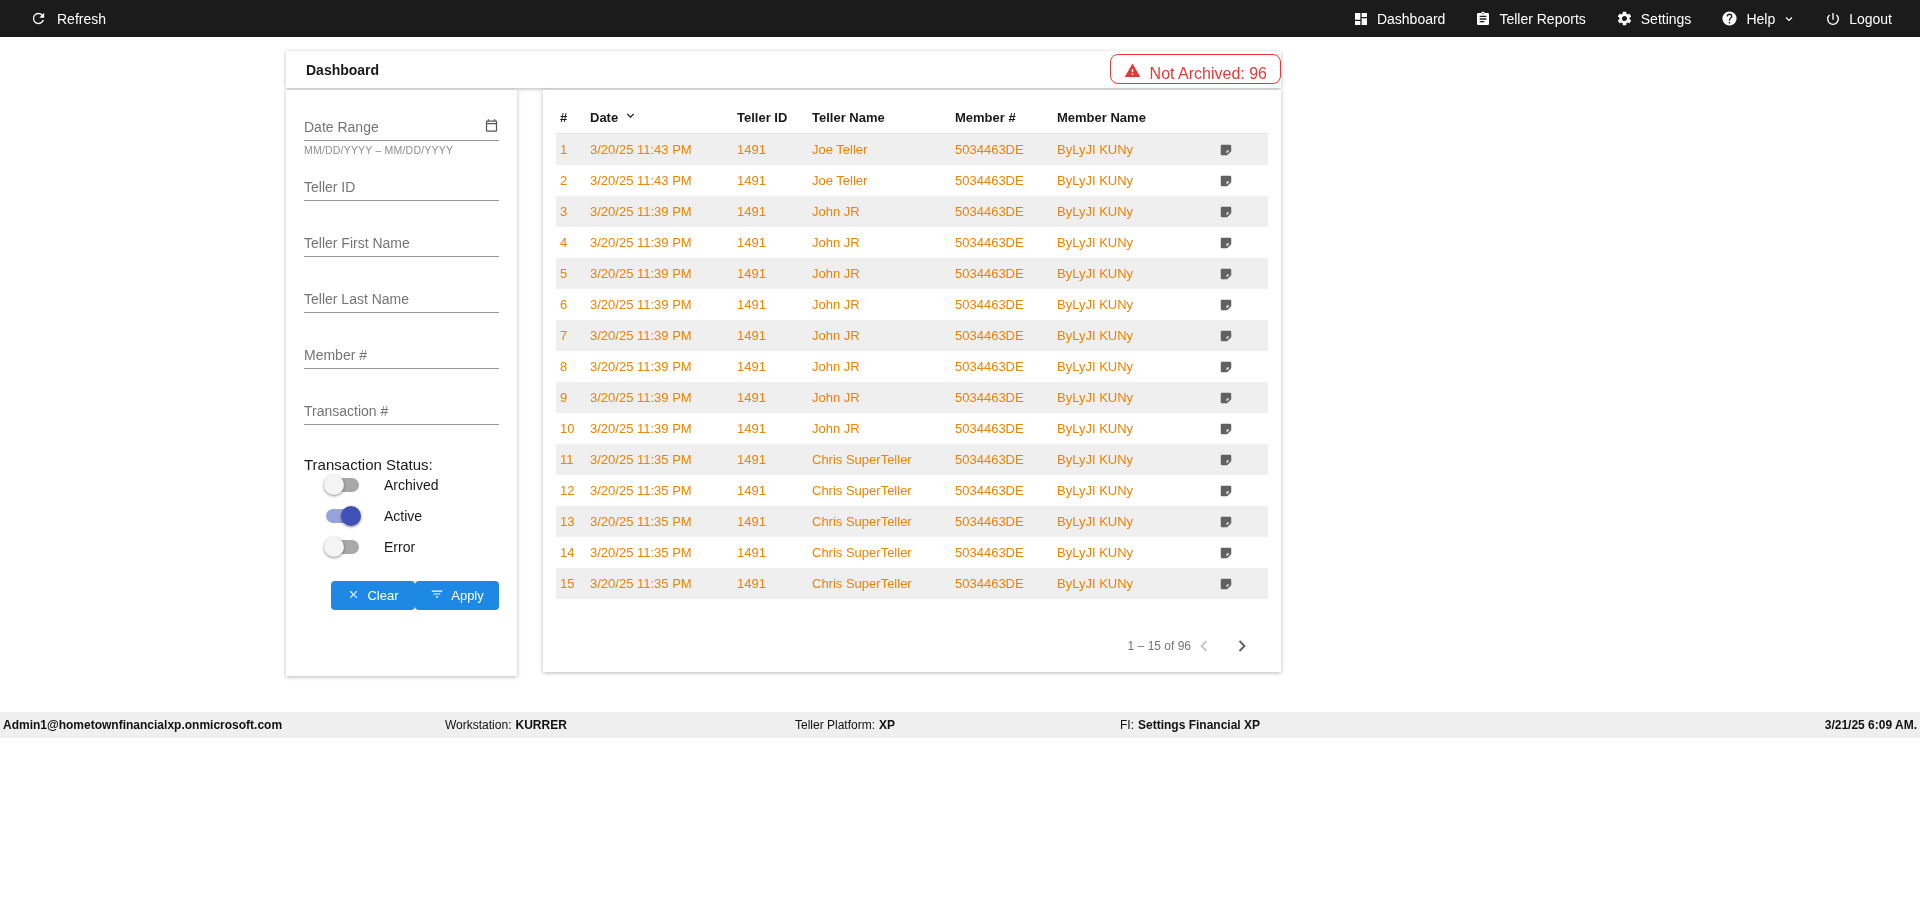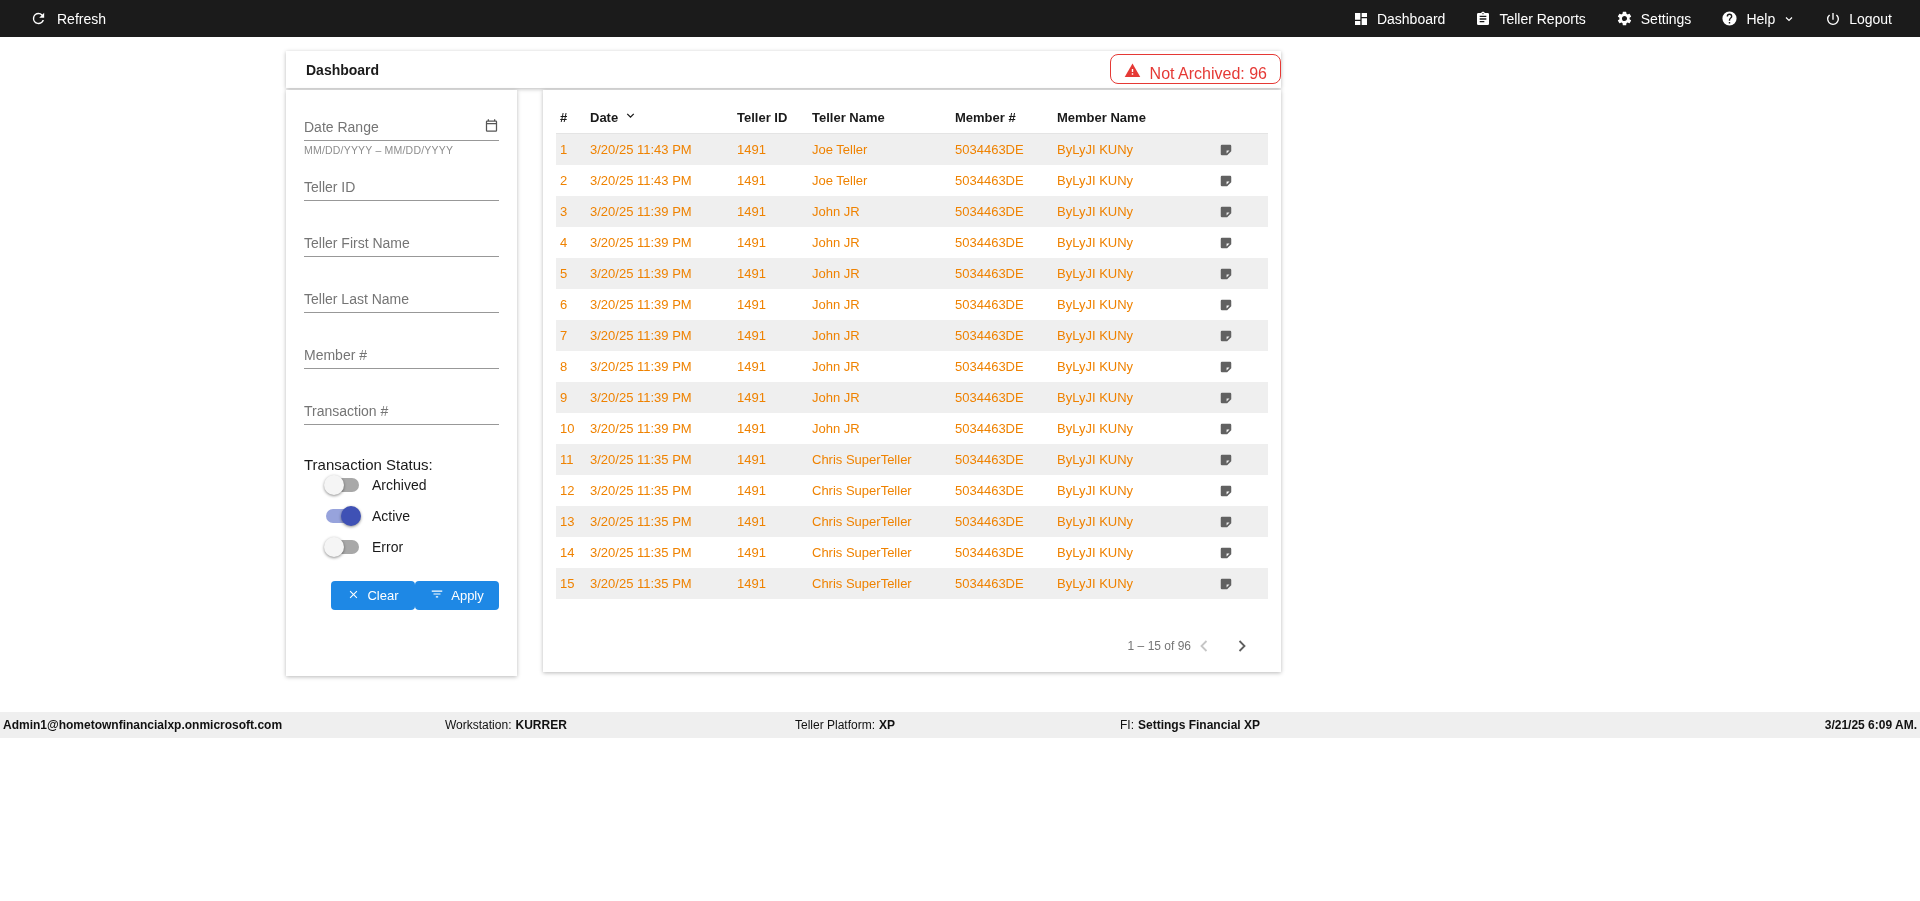--- a/index.html
+++ b/index.html
@@ -21,21 +21,21 @@
 
   
   .filter-card{position:absolute;left:286px;top:90px;width:231px;height:586px;background:#fff;box-shadow:0 1px 4px rgba(0,0,0,.28);padding:26px 18px 0}
   .field{position:relative;margin-bottom:31px}
   .field.with-hint{margin-bottom:20px}
   .field input{width:100%;border:0;border-bottom:1px solid #989898;outline:none;font-size:14px;padding:3px 18px 5px 0;font-family:Liberation Sans, sans-serif;color:#333;background:transparent}
   .field input::placeholder{color:#757575;opacity:1}
   .field .cal{position:absolute;right:0;top:2px;cursor:pointer}
   .field .hint{font-size:10.5px;color:#8d8d8d;margin-top:3px;letter-spacing:.2px}
   .status-label{font-size:15px;color:#1a1a1a;margin:0 0 4px}
-  .toggle-row{display:flex;align-items:center;gap:13px;margin:0 0 15px 22px;cursor:pointer}
+  .toggle-row{display:flex;align-items:center;gap:25px;margin:0 0 15px 22px;cursor:pointer}
   .switch{width:33px;height:14px;border-radius:7px;background:#a8a8a8;position:relative;flex:0 0 auto}
   .switch .thumb{position:absolute;width:20px;height:20px;border-radius:50%;background:#f5f5f5;top:-3px;left:-2px;box-shadow:0 1px 3px rgba(0,0,0,.45)}
   .switch.on{background:#97a3dc}
   .switch.on .thumb{left:auto;right:-2px;background:var(--toggle-on,#3f51b5)}
   .toggle-label{font-size:14px;color:#1a1a1a}
   .btn-row{display:flex;justify-content:flex-end;margin-top:26px}
   .btn{width:84px;height:29px;background:var(--accent-blue,#1e88e5);color:#fff;border:none;border-radius:4px;font-size:13px;display:flex;align-items:center;justify-content:center;gap:7px;cursor:pointer;font-family:inherit}
 
   
   .table-card{position:absolute;left:543px;top:90px;width:738px;height:582px;background:#fff;box-shadow:0 1px 4px rgba(0,0,0,.28);padding:14px 13px 0}

